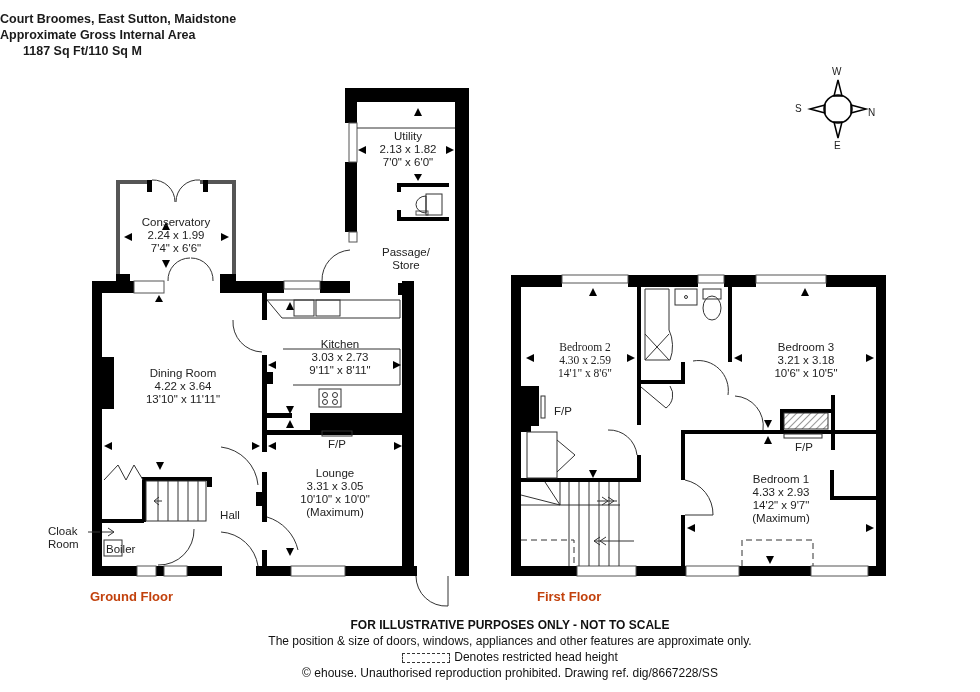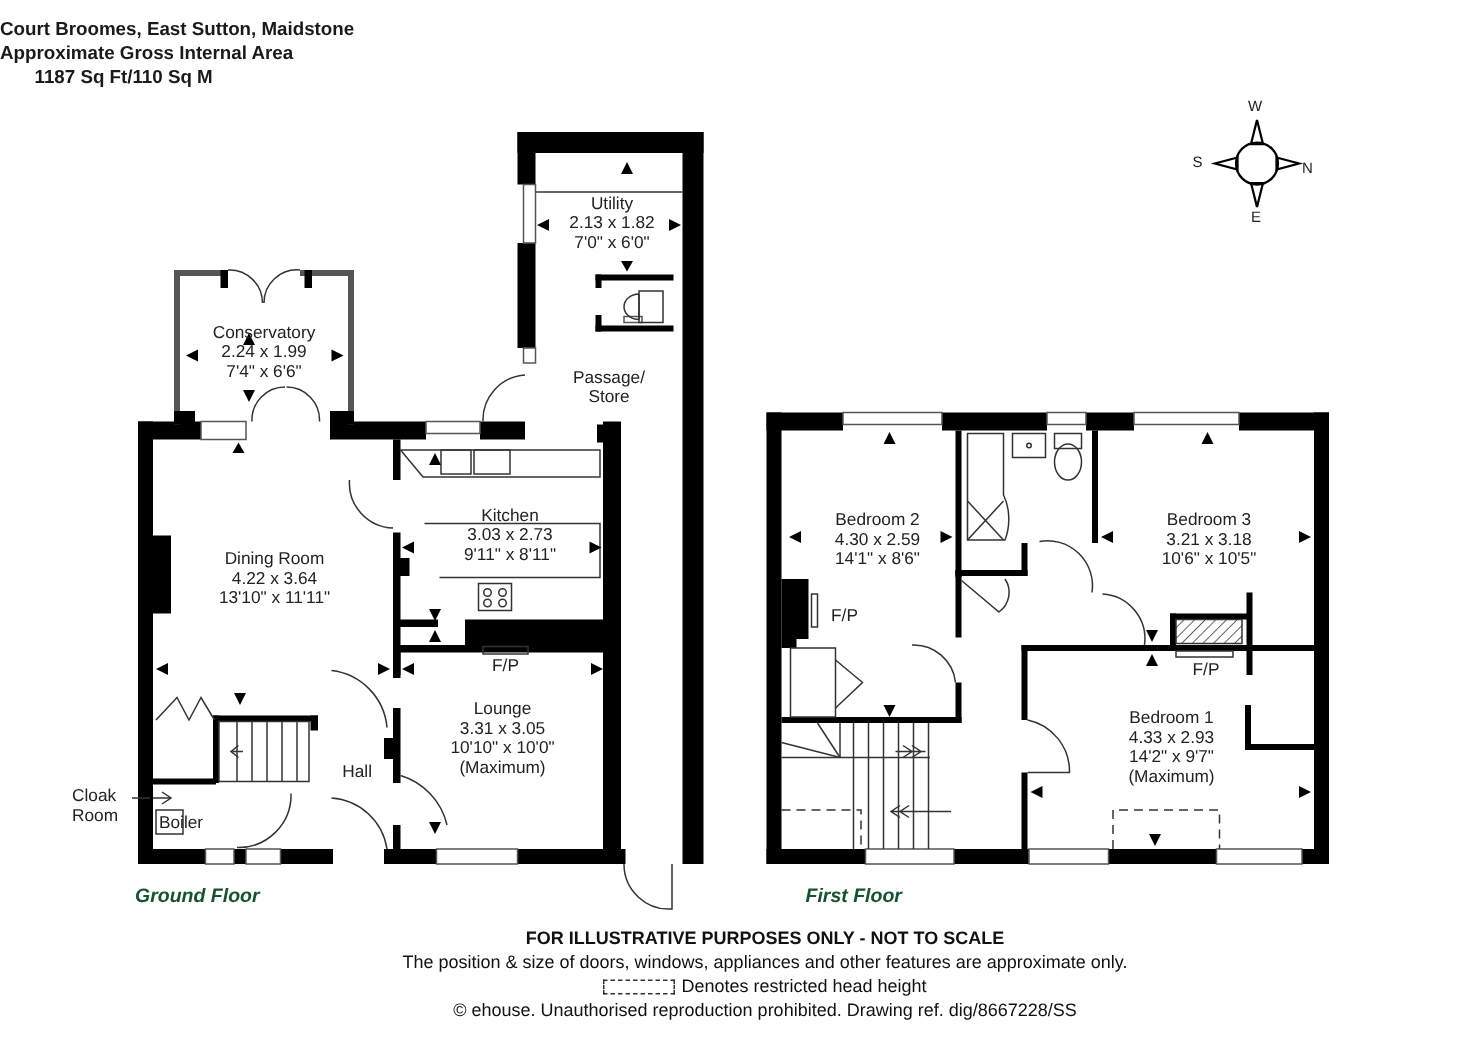--- a/index.html
+++ b/index.html
@@ -1,20 +1,20 @@
 <!DOCTYPE html>
 <html><head>
 <meta charset="utf-8">
 <style>
   html, body { margin:0; padding:0; background:#ffffff; }
   body { width:980px; height:692px; position:relative; overflow:hidden; font-family:"Liberation Sans", sans-serif; color:#1a1a1a; }
   .hdr { position:absolute; left:0; width:980px; text-align:left; font-weight:bold; font-size:12.5px; line-height:15px; }
   .plan { position:absolute; left:0; top:0; }
   .lbl { position:absolute; text-align:center; font-size:11.5px; line-height:13px; color:#222; white-space:nowrap; }
-  .floor-lbl { position:absolute; font-weight:bold; font-size:13px; color:#14532d;font-style:italic; }
+  .floor-lbl { position:absolute; font-weight:bold; font-size:13px; color:#c2410c; }
   .foot { position:absolute; left:0; width:980px; text-align:center; font-size:12px; line-height:15px; color:#111;padding-left:20px; }
   .foot.bold { font-weight:bold; }
   .dash-box { display:inline-block; width:46px; height:8px; border:1px dashed #333; vertical-align:middle; margin-right:4px; }
   .compass-letter { position:absolute; font-size:10px; color:#222; }
 </style>
 </head>
 <body>
 
 <div class="hdr" style="top:12px;">Court Broomes, East Sutton, Maidstone</div>
 <div class="hdr" style="top:28px;">Approximate Gross Internal Area</div>
@@ -304,29 +304,29 @@
   <div>4.22 x 3.64</div>
   <div>13'10" x 11'11"</div>
 </div>
 <div class="lbl" style="left:320px;top:438px;width:34px;">F/P</div>
 <div class="lbl" style="left:285px;top:467px;width:100px;">
   <div>Lounge</div>
   <div>3.31 x 3.05</div>
   <div>10'10" x 10'0"</div>
   <div>(Maximum)</div>
 </div>
-<div class="lbl" style="left:212px;top:509px;width:36px;text-align:right;">Hall</div>
+<div class="lbl" style="left:212px;top:509px;width:36px;">Hall</div>
 <div class="lbl" style="left:48px;top:525px;width:40px;text-align:left;">
   <div>Cloak</div>
   <div>Room</div>
 </div>
 <div class="lbl" style="left:106px;top:543px;width:40px;text-align:left;">Boiler</div>
 <div class="floor-lbl" style="left:90px;top:589px;">Ground Floor</div>
 
-<div class="lbl" style="left:540px;top:341px;width:90px;">
+<div class="lbl" style="left:540px;top:341px;width:90px;font-family:Liberation Serif, serif;">
   <div>Bedroom 2</div>
   <div>4.30 x 2.59</div>
   <div>14'1" x 8'6"</div>
 </div>
 <div class="lbl" style="left:548px;top:405px;width:30px;">F/P</div>
 <div class="lbl" style="left:761px;top:341px;width:90px;">
   <div>Bedroom 3</div>
   <div>3.21 x 3.18</div>
   <div>10'6" x 10'5"</div>
 </div>

